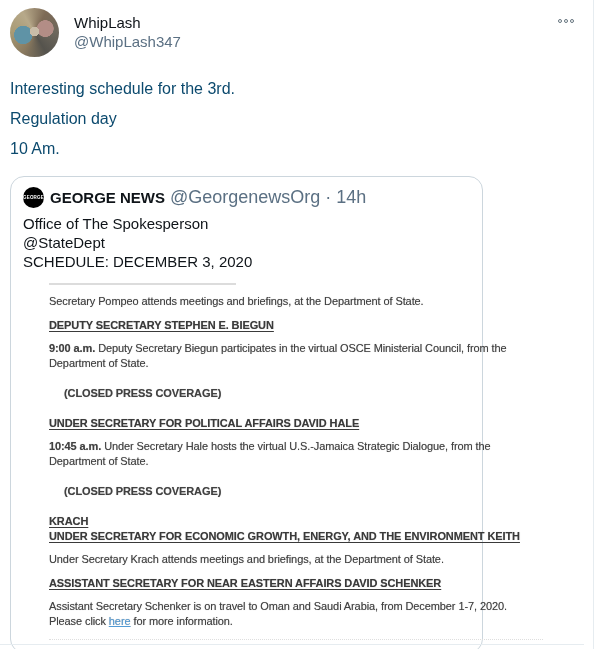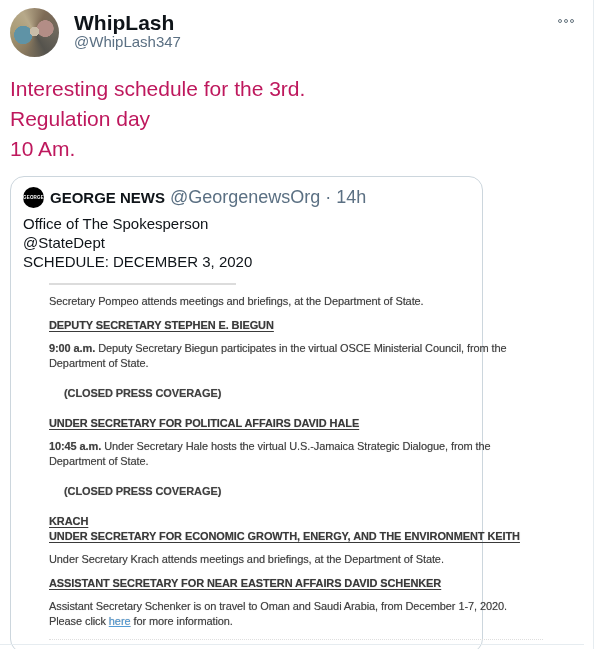--- a/index.html
+++ b/index.html
@@ -18,27 +18,27 @@
   .avatar {
     width: 49px; height: 49px; border-radius: 50%;
     background:
       radial-gradient(circle at 50% 48%, #c9bda8 0 13%, rgba(0,0,0,0) 14%),
       radial-gradient(circle at 27% 55%, #5f93a6 0 20%, rgba(0,0,0,0) 21%),
       radial-gradient(circle at 72% 42%, #b38d86 0 18%, rgba(0,0,0,0) 19%),
       conic-gradient(from 210deg, #8a7a5f, #a89a74, #b7a98a, #7d6a55, #6d675c, #55534d, #8a7a5f);
     flex: 0 0 auto;
   }
   .names { margin-left: 15px; padding-top: 5px; }
-  .display-name { font-weight: bold; font-size: 21px; line-height: 19px; color: #0f1419; }
+  .display-name { font-weight: normal; font-size: 15px; line-height: 19px; color: #0f1419; }
   .user-handle  { font-size: 15px; line-height: 19px; color: #5b7083; text-align: center; }
   .more { position: absolute; right: 4px; top: 9px; display: flex; gap: 2px; padding: 2px; cursor: pointer; }
   .more i { display: block; width: 4px; height: 4px; border: 1.4px solid #66757f; border-radius: 50%; }
 
   
-  .tweet-text { margin-top: 14px; font-size: 21px; line-height: 30px; color: #be185d; }
+  .tweet-text { margin-top: 14px; font-size: 16px; line-height: 30px; color: #0c4a6e; }
 
   
   .quoted-card {
     margin-top: 12px;
     border: 1px solid #ccd6dd;
     border-radius: 14px;
     padding: 10px 12px 12px 12px;
     width: 473px;
     background: #fff;
     cursor: pointer;

